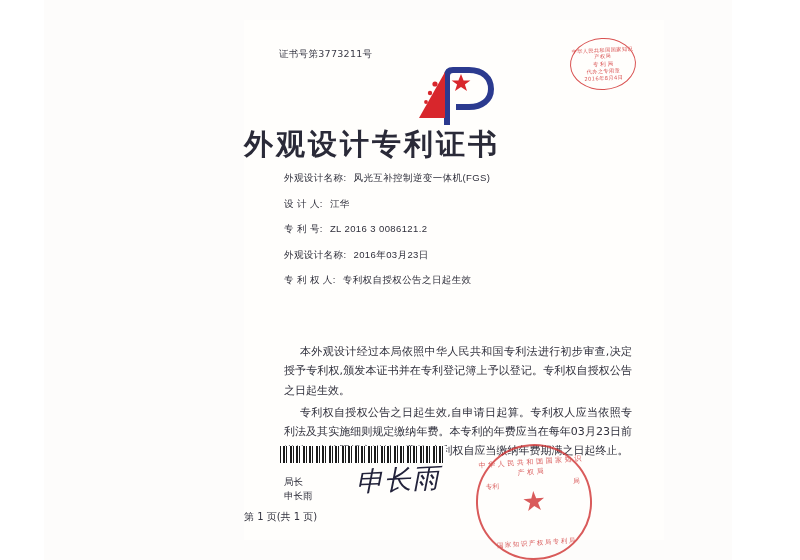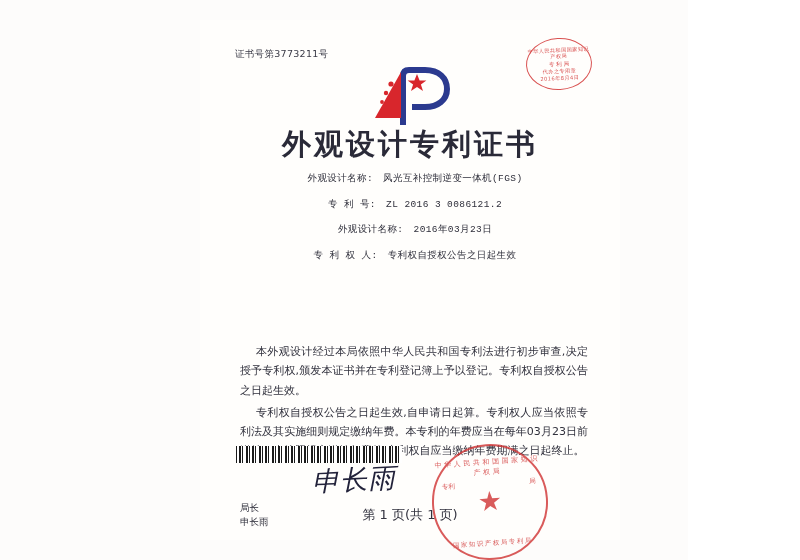--- a/index.html
+++ b/index.html
@@ -9,20 +9,21 @@
     height: 560px;
     background: #ffffff;
     font-family: "Liberation Serif", serif;
   }
   #certificate {
     position: relative;
     width: 688px;
     height: 560px;
     background: #fdfcfb;
     overflow: hidden;
+    margin-left: 44px;
   }
   
   .page {
     position: absolute;
     left: 200px;
     top: 20px;
     width: 420px;
     height: 520px;
     background: #fffefc;
     box-shadow: 0 0 0 0 transparent;
@@ -66,41 +67,40 @@
     right: 0;
     top: 42px;
     height: 66px;
   }
   .emblem svg { display: block; margin: 0 auto; }
   .cert-title {
     position: absolute;
     left: 0;
     right: 0;
     top: 105px;
-    text-align: center;
+    text-align: left;
     font-size: 29px;
     font-weight: bold;
     color: #2a2a38;
     letter-spacing: 3px;
     font-family: "DejaVu Sans", sans-serif;
   }
   .fields {
     position: absolute;
     left: 40px;
     top: 152px;
     width: 350px;
   }
   .field-row {
     font-size: 9.5px;
     color: #2e2e3a;
     margin-bottom: 12.5px;
     letter-spacing: 0.4px;
-    font-family: Liberation Mono, monospace;
+    font-family: Liberation Sans, sans-serif;
     white-space: nowrap;
-    text-align: center;
   }
   .field-label { display: inline-block; }
   .field-value { display: inline-block; margin-left: 4px; }
   .body-text {
     position: absolute;
     left: 40px;
     top: 322px;
     width: 348px;
     font-size: 11px;
     line-height: 1.75;
@@ -124,21 +124,21 @@
       to right,
       #1a1a1a 0px, #1a1a1a 1px, #ffffff 1px, #ffffff 3px,
       #1a1a1a 3px, #1a1a1a 5px, #ffffff 5px, #ffffff 6px,
       #1a1a1a 6px, #1a1a1a 7px, #ffffff 7px, #ffffff 10px,
       #1a1a1a 10px, #1a1a1a 12px, #ffffff 12px, #ffffff 13px
     );
   }
   .director-block {
     position: absolute;
     left: 40px;
-    top: 481px;
+    top: 455px;
     font-size: 9.5px;
     line-height: 1.45;
     color: #2e2e3a;
     font-family: "DejaVu Sans", sans-serif;
   }
   .signature {
     position: absolute;
     left: 112px;
     top: 442px;
     font-size: 27px;
@@ -189,22 +189,22 @@
     font-size: 6.6px;
     font-family: "DejaVu Sans", sans-serif;
   }
   .round-seal .arc-left { left: 9px; }
   .round-seal .arc-right { right: 9px; }
   .page-footer {
     position: absolute;
     left: 0;
     right: 0;
     bottom: 16px;
-    text-align: center;
-    font-size: 13px;
+    text-align: left;
+    font-size: 10px;
     color: #33333f;
     font-family: "DejaVu Sans", sans-serif;
   }
 </style>
 </head>
 <body>
 
 <div id="certificate">
   <div class="page">
 
@@ -229,20 +229,24 @@
     </div>
 
     <div class="cert-title">外观设计专利证书</div>
 
     <div class="fields">
       <div class="field-row">
         <span class="field-label">外观设计名称:</span>
         <span class="field-value">风光互补控制逆变一体机(FGS)</span>
       </div>
       <div class="field-row">
+        <span class="field-label">设  计  人:</span>
+        <span class="field-value">江华</span>
+      </div>
+      <div class="field-row">
         <span class="field-label">专  利  号:</span>
         <span class="field-value">ZL 2016 3 0086121.2</span>
       </div>
       <div class="field-row">
         <span class="field-label">外观设计名称:</span>
         <span class="field-value">2016年03月23日</span>
       </div>
       <div class="field-row">
         <span class="field-label">专 利 权 人:</span>
         <span class="field-value">专利权自授权公告之日起生效</span>

